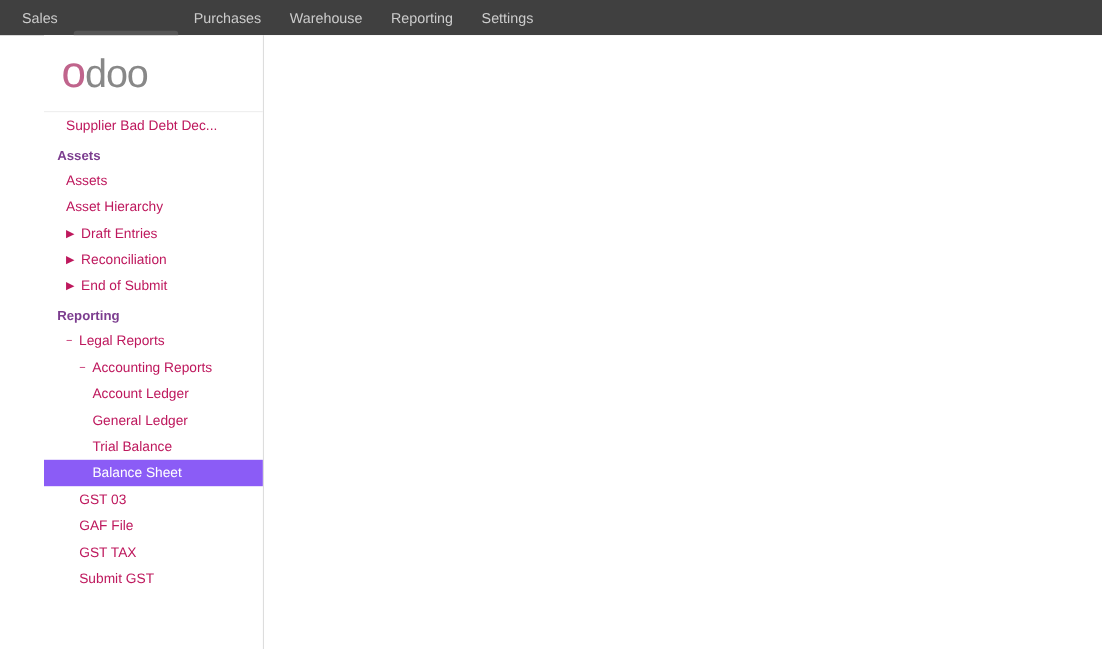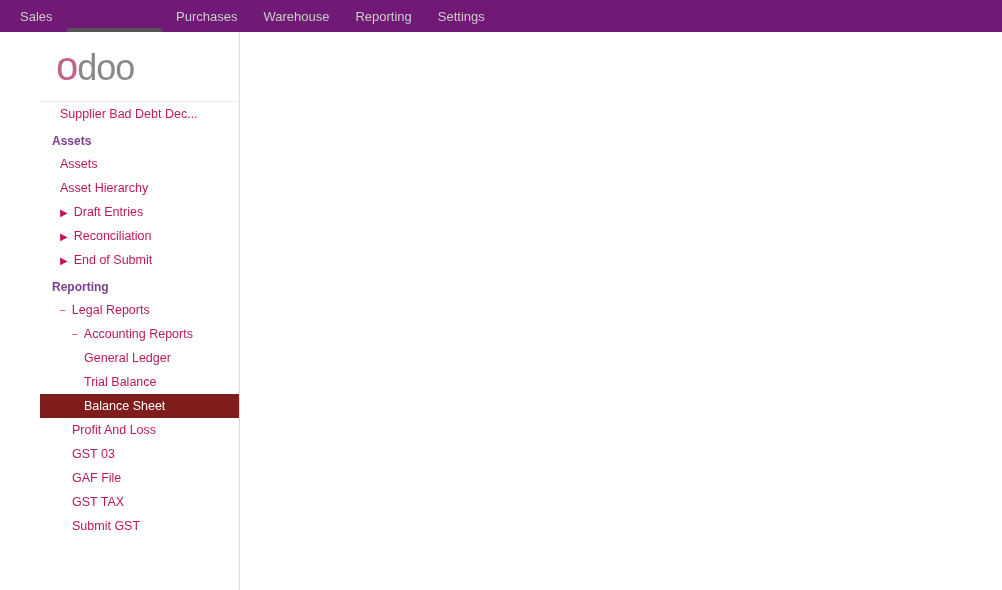--- a/index.html
+++ b/index.html
@@ -1,20 +1,20 @@
 <!DOCTYPE html>
 <html><head>
   <meta charset="utf-8">
   <style>
     * { margin: 0; padding: 0; box-sizing: border-box; }
     body { font-family: Arial, sans-serif; font-size: 13px; background: #fff; width: 1002px; height: 590px; overflow: hidden; }
 
     
     .top-nav {
-      background: #701a75;
+      background: #404040;
       height: 32px;
       display: flex;
       align-items: center;
       padding: 0 8px;
       gap: 2px;
     }
     .nav-item {
       color: #ccc;
       padding: 4px 12px;
       cursor: pointer;
@@ -69,21 +69,21 @@
       padding: 5px 12px 5px 16px;
       color: #be185d;
       cursor: pointer;
       font-size: 12.5px;
       display: flex;
       align-items: center;
       gap: 4px;
     }
 
     .sidebar-item.active {
-      background: #7f1d1d;
+      background: #8b5cf6;
       color: #fff;
     }
 
     .sidebar-item.level1 { padding-left: 20px; }
     .sidebar-item.level2 { padding-left: 32px; }
     .sidebar-item.level3 { padding-left: 44px; }
 
     .sidebar-item .arrow {
       font-size: 10px;
       margin-right: 2px;
@@ -149,24 +149,24 @@
         </div>
         <div class="sidebar-section-label">Reporting</div>
         <div class="sidebar-item level1">
           <span class="arrow">− </span>
           <span>Legal Reports</span>
         </div>
         <div class="sidebar-item level2">
           <span class="arrow">− </span>
           <span>Accounting Reports</span>
         </div>
+        <div class="sidebar-item level3">Account Ledger</div>
         <div class="sidebar-item level3">General Ledger</div>
         <div class="sidebar-item level3">Trial Balance</div>
         <div class="sidebar-item level3 active">Balance Sheet</div>
-        <div class="sidebar-item level2">Profit And Loss</div>
         <div class="sidebar-item level2">GST 03</div>
         <div class="sidebar-item level2">GAF File</div>
         <div class="sidebar-item level2">GST TAX</div>
         <div class="sidebar-item level2">Submit GST</div>
       </div>
   </aside>
 
   <main class="content-area">
   </main>
 </div>

